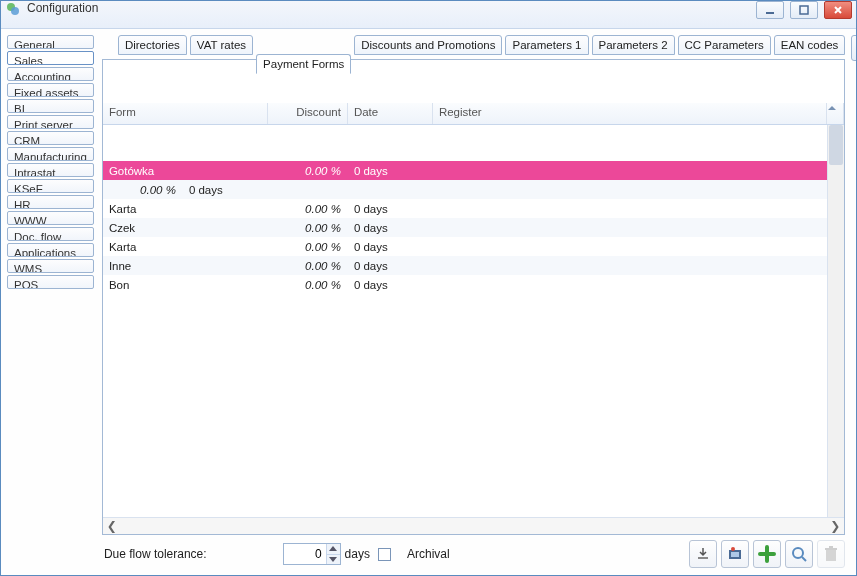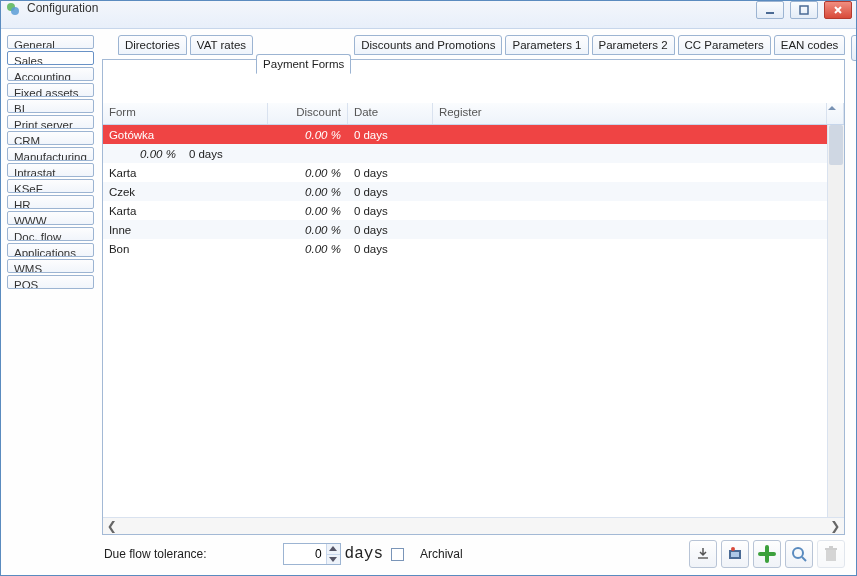--- a/index.html
+++ b/index.html
@@ -158,22 +158,23 @@
   }
   .rows { flex:1; overflow:hidden;}
   .row {
     display: flex;
     height: 19px;
     align-items: center;
   }
   .row:nth-child(odd) { background: #fff; }
   .row:nth-child(even) { background: #f5f8fc; }
   .row.selected {
-    background: #ef4444;
+    background: #ec4899;
     color: #fff;
+    margin-top: 36px;
   }
   .row .cell {
     padding: 0 6px;
     font-size: 11.5px;
     white-space: nowrap;
     overflow: hidden;
     border-right: 1px solid transparent;
   }
   .row .col-disc { text-align: right; font-style: italic; }
   .vscroll {
@@ -217,21 +218,21 @@
     height: 22px;
     background:#fff;
   }
   .spin input {
     width: 42px; border: none; text-align: right;
     padding: 0 4px; font-size: 12px; outline:none;
   }
   .spin .btns { display:flex; flex-direction:column; width:14px; border-left:1px solid #c7d6eb;}
   .spin .btns div{flex:1;display:flex;align-items:center;justify-content:center;cursor:pointer;background:#eef3fa;}
   .spin .btns div:first-child{border-bottom:1px solid #c7d6eb;}
-  .unit { font-size:16px; margin-left:-4px;font-family:Liberation Mono, monospace;}
+  .unit { font-size:12px; margin-left:-4px;}
   .check {
     display:flex;align-items:center;gap:16px;cursor:pointer;
   }
   .checkbox {
     width:13px;height:13px;border:1px solid #7a95b8;background:#fff;
   }
   .spacer { flex:1; }
   .action-btns { display:flex; gap:4px; }
   .abtn {
     width:28px;height:28px;

